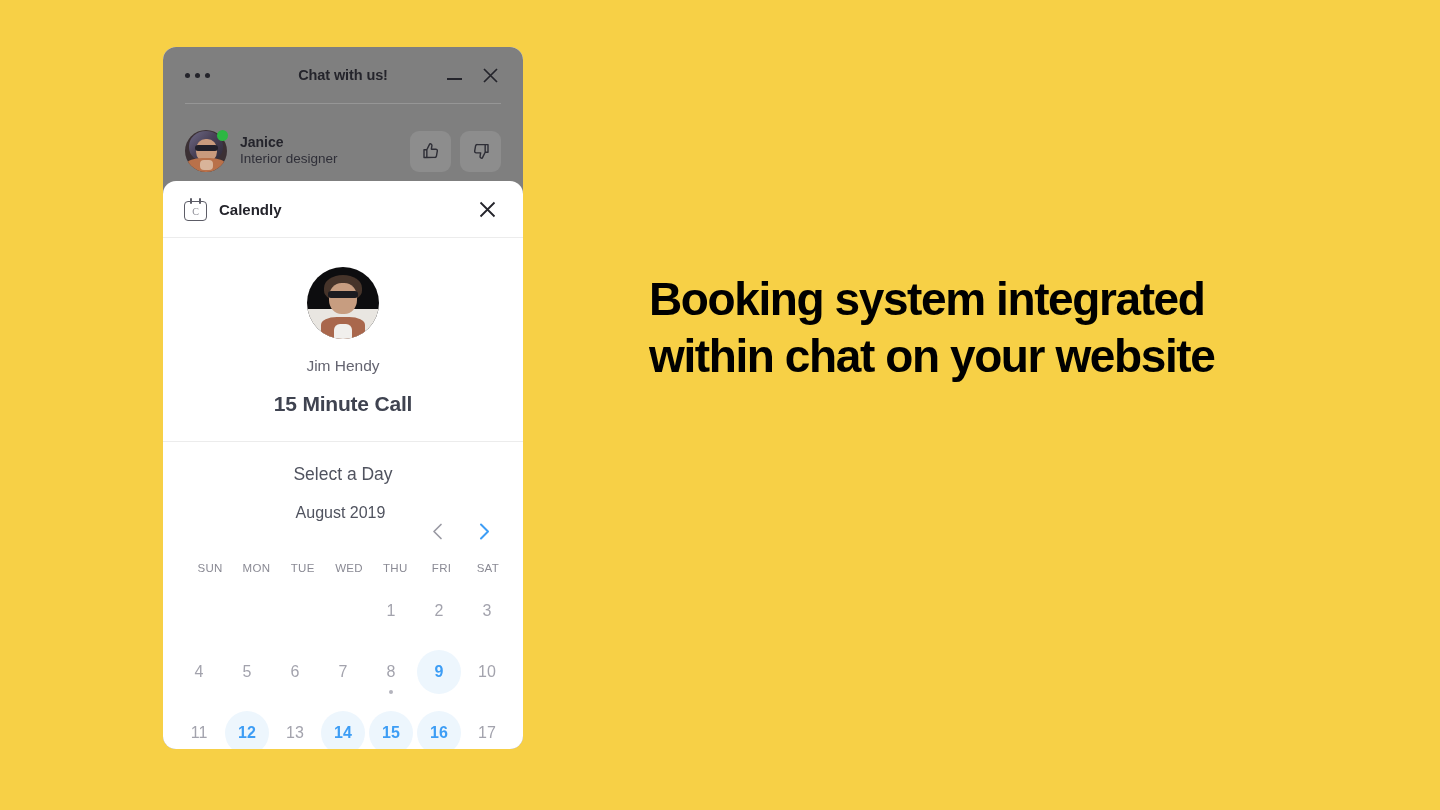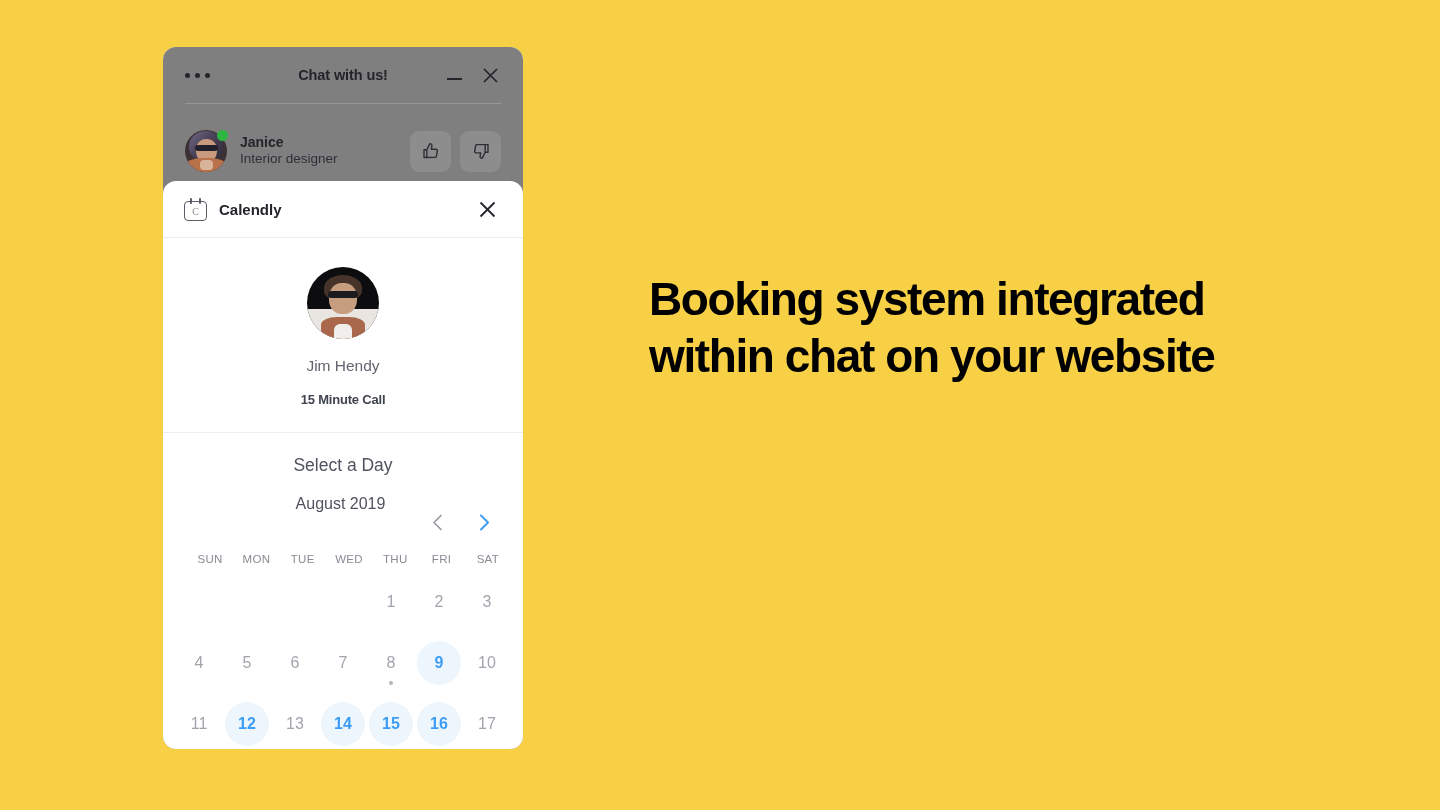--- a/index.html
+++ b/index.html
@@ -292,21 +292,21 @@
   }
 
   .profile-name {
     margin-top: 18px;
     font-size: 15.5px;
     color: #646470;
     font-weight: normal;
   }
   .profile-heading {
     margin-top: 17px;
-    font-size: 13px;
+    font-size: 21px;
     font-weight: bold;
     color: #3f4350;
     letter-spacing: -0.2px;
   }
   .profile-desc {
     margin-top: 12px;
     font-size: 14.5px;
     color: #646470;
     line-height: 1.45;
     padding: 0 34px;

